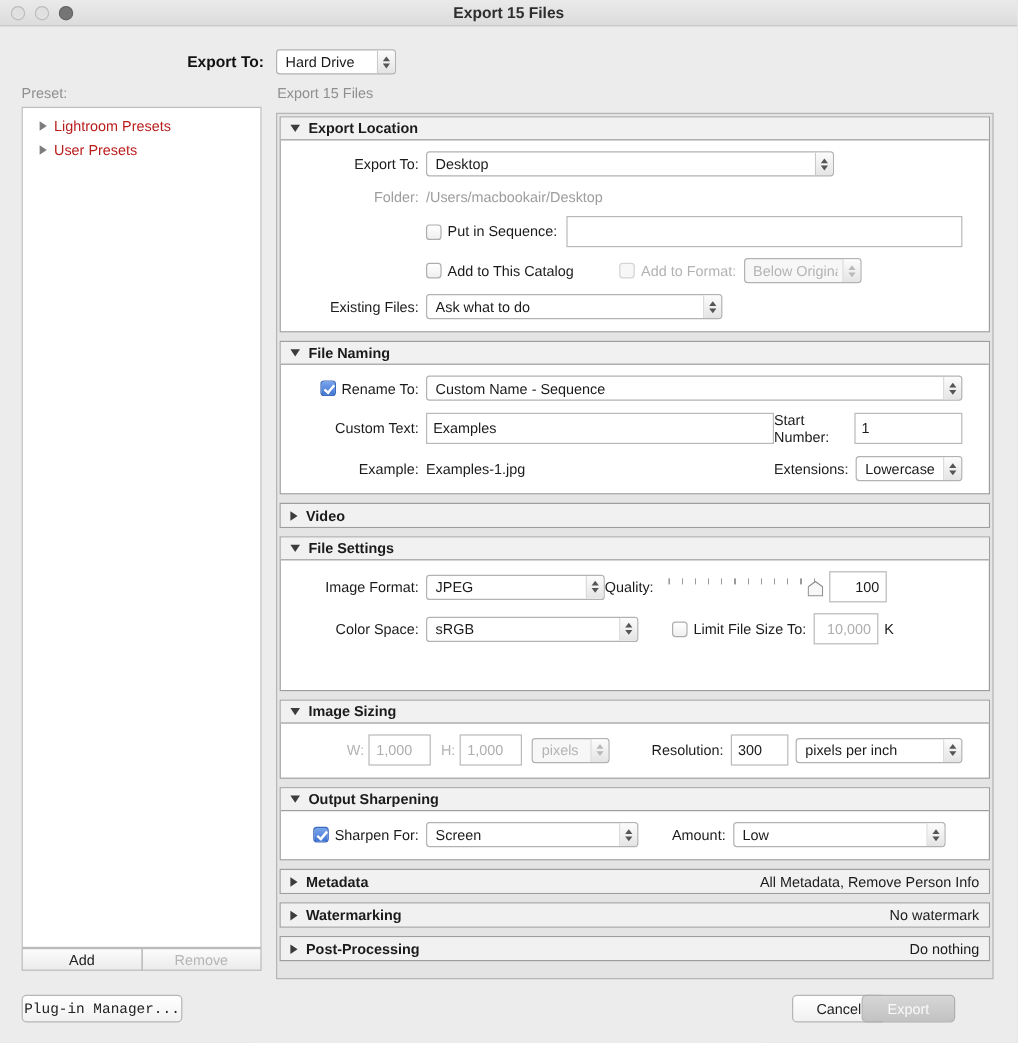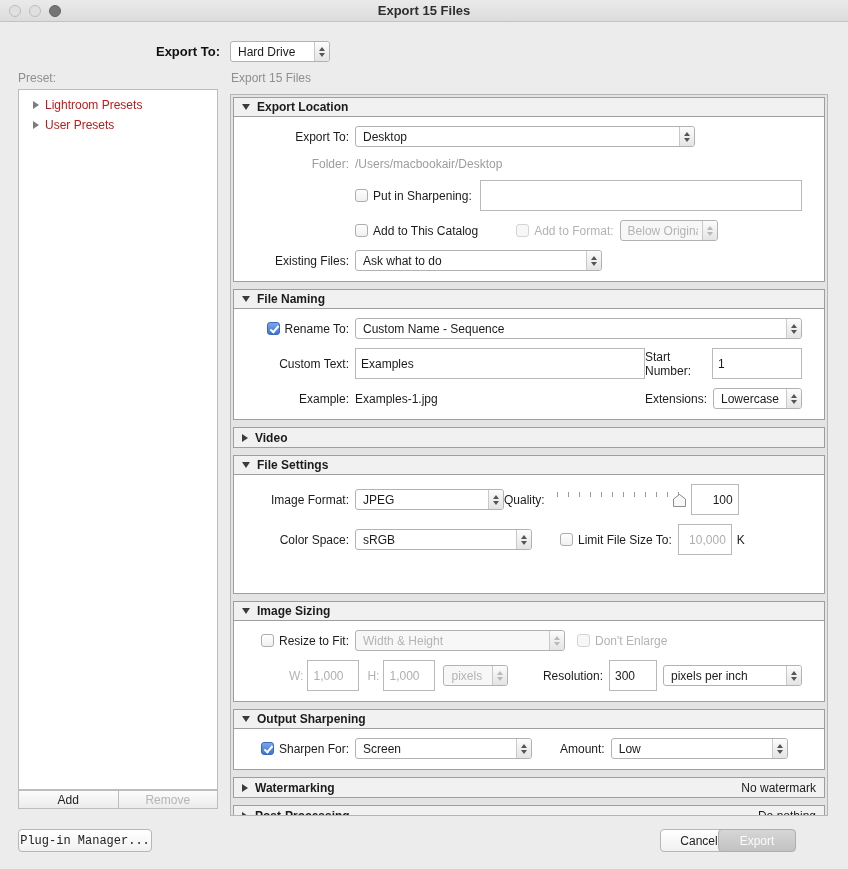--- a/index.html
+++ b/index.html
@@ -41,22 +41,22 @@
     background:linear-gradient(#fcfcfc,#e4e4e4); border-radius:0 2px 2px 0;
     display:flex; flex-direction:column; align-items:center; justify-content:center; gap:2px; flex-shrink:0;
   }
   .dd .chev::before { content:''; border-left:3px solid transparent; border-right:3px solid transparent; border-bottom:4px solid #555; }
   .dd .chev::after  { content:''; border-left:3px solid transparent; border-right:3px solid transparent; border-top:4px solid #555; }
   .dd.disabled { color:#b4b4b4; background:#f7f7f7; }
   .dd.disabled .chev::before { border-bottom-color:#b9b9b9; }
   .dd.disabled .chev::after  { border-top-color:#b9b9b9; }
 
   .txt {
-    height:31px; border:1px solid #b9b9b9; background:#fff; border-radius:0;
-    font:12px "Liberation Sans", sans-serif; padding:0 5px; color:#1b1b1b; flex-shrink:0;
+    height:20px; border:1px solid #b9b9b9; background:#fff; border-radius:0;
+    font:12px "Liberation Sans", sans-serif; padding:12px 5px; color:#1b1b1b; flex-shrink:0;
   }
   .txt.dim { color:#aeaeae; }
   .txt.grow { flex:1; }
 
   .cb {
     width:13px; height:13px; border:1px solid #adadad; border-radius:3px;
     background:linear-gradient(#ffffff,#f0f0f0); position:relative; flex-shrink:0;
   }
   .cb.checked { background:linear-gradient(#7aa5ec,#3f74d4); border-color:#3a68bd; }
   .cb.checked::after {
@@ -177,21 +177,21 @@
           <span class="chev"></span>
         </div>
       </div>
       <div class="row" style="min-height:15px">
         <span class="lbl gray">Folder:</span>
         <span class="gray">/Users/macbookair/Desktop</span>
       </div>
       <div class="row">
         <span class="lbl"></span>
         <span class="cb"></span>
-        <span class="cb-lbl">Put in Sharpening:</span>
+        <span class="cb-lbl">Put in Sequence:</span>
         <input class="txt grow" style="margin-left: 8px;" value="">
       </div>
       <div class="row">
         <span class="lbl"></span>
         <span class="cb"></span>
         <span class="cb-lbl">Add to This Catalog</span>
         <span class="cb disabled" style="margin-left:38px"></span>
         <span class="cb-lbl dim-lbl">Add to Format:</span>
         <div class="dd disabled" style="width:98px;margin-left:6px">
           <span class="dd-label">Below Original</span>
@@ -288,32 +288,20 @@
     </div>
   </div>
 
   <div class="section">
     <div class="sec-header">
       <span class="tri-down"></span>
       <span class="sec-title">Image Sizing</span>
     </div>
     <div class="sec-body">
       <div class="row">
-        <span class="lbl-col">
-          <span class="cb"></span>
-          <span>Resize to Fit:</span>
-        </span>
-        <div class="dd disabled" style="width:210px">
-          <span class="dd-label">Width &amp; Height</span>
-          <span class="chev"></span>
-        </div>
-        <span class="cb disabled" style="margin-left:12px"></span>
-        <span class="cb-lbl dim-lbl">Don't Enlarge</span>
-      </div>
-      <div class="row">
         <span class="dim-lbl" style="margin-left:45px">W:</span>
         <input class="txt dim" style="width: 52px; margin-left: 4px;" value="1,000">
         <span class="dim-lbl" style="margin-left:8px">H:</span>
         <input class="txt dim" style="width: 52px; margin-left: 4px;" value="1,000">
         <div class="dd disabled" style="width:65px;margin-left:8px">
           <span class="dd-label">pixels</span>
           <span class="chev"></span>
         </div>
         <span class="right-group">
           <span>Resolution:</span>
@@ -344,20 +332,27 @@
         </div>
         <span style="margin-left:28px">Amount:</span>
         <div class="dd" style="width:177px;margin-left:6px">
           <span class="dd-label">Low</span>
           <span class="chev"></span>
         </div>
       </div>
     </div>
   </div>
 
+  <div class="section collapsed">
+    <div class="sec-header">
+      <span class="tri-right"></span>
+      <span class="sec-title">Metadata</span>
+      <span class="sec-status">All Metadata, Remove Person Info</span>
+    </div>
+  </div>
 
   <div class="section collapsed">
     <div class="sec-header">
       <span class="tri-right"></span>
       <span class="sec-title">Watermarking</span>
       <span class="sec-status">No watermark</span>
     </div>
   </div>
 
   <div class="section collapsed">

